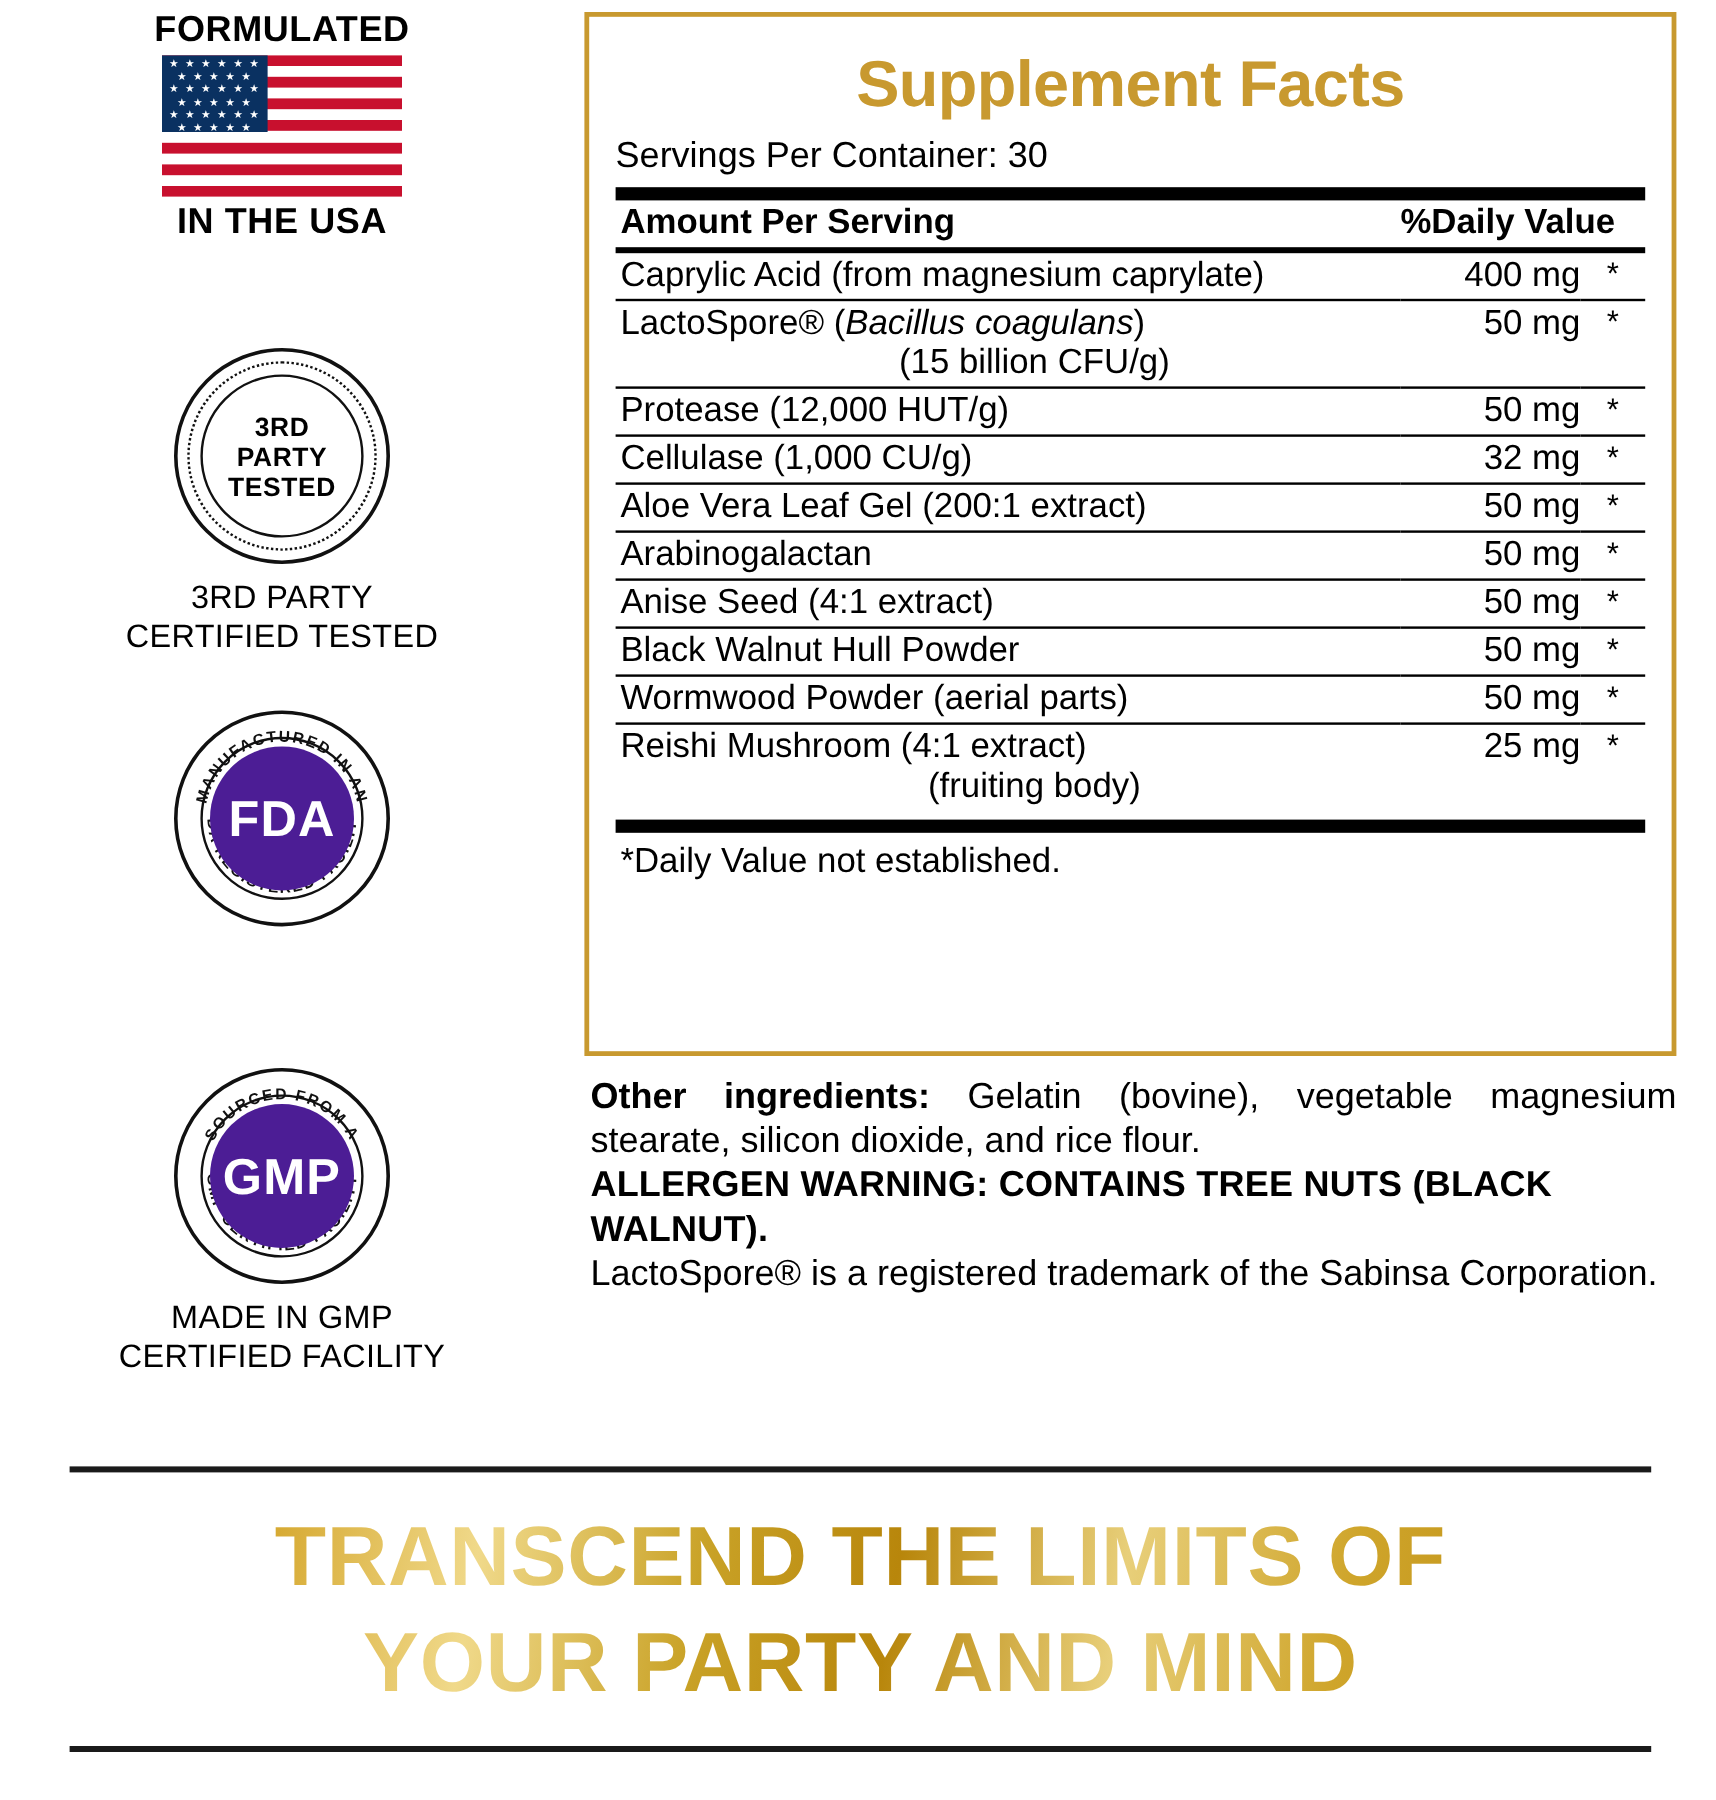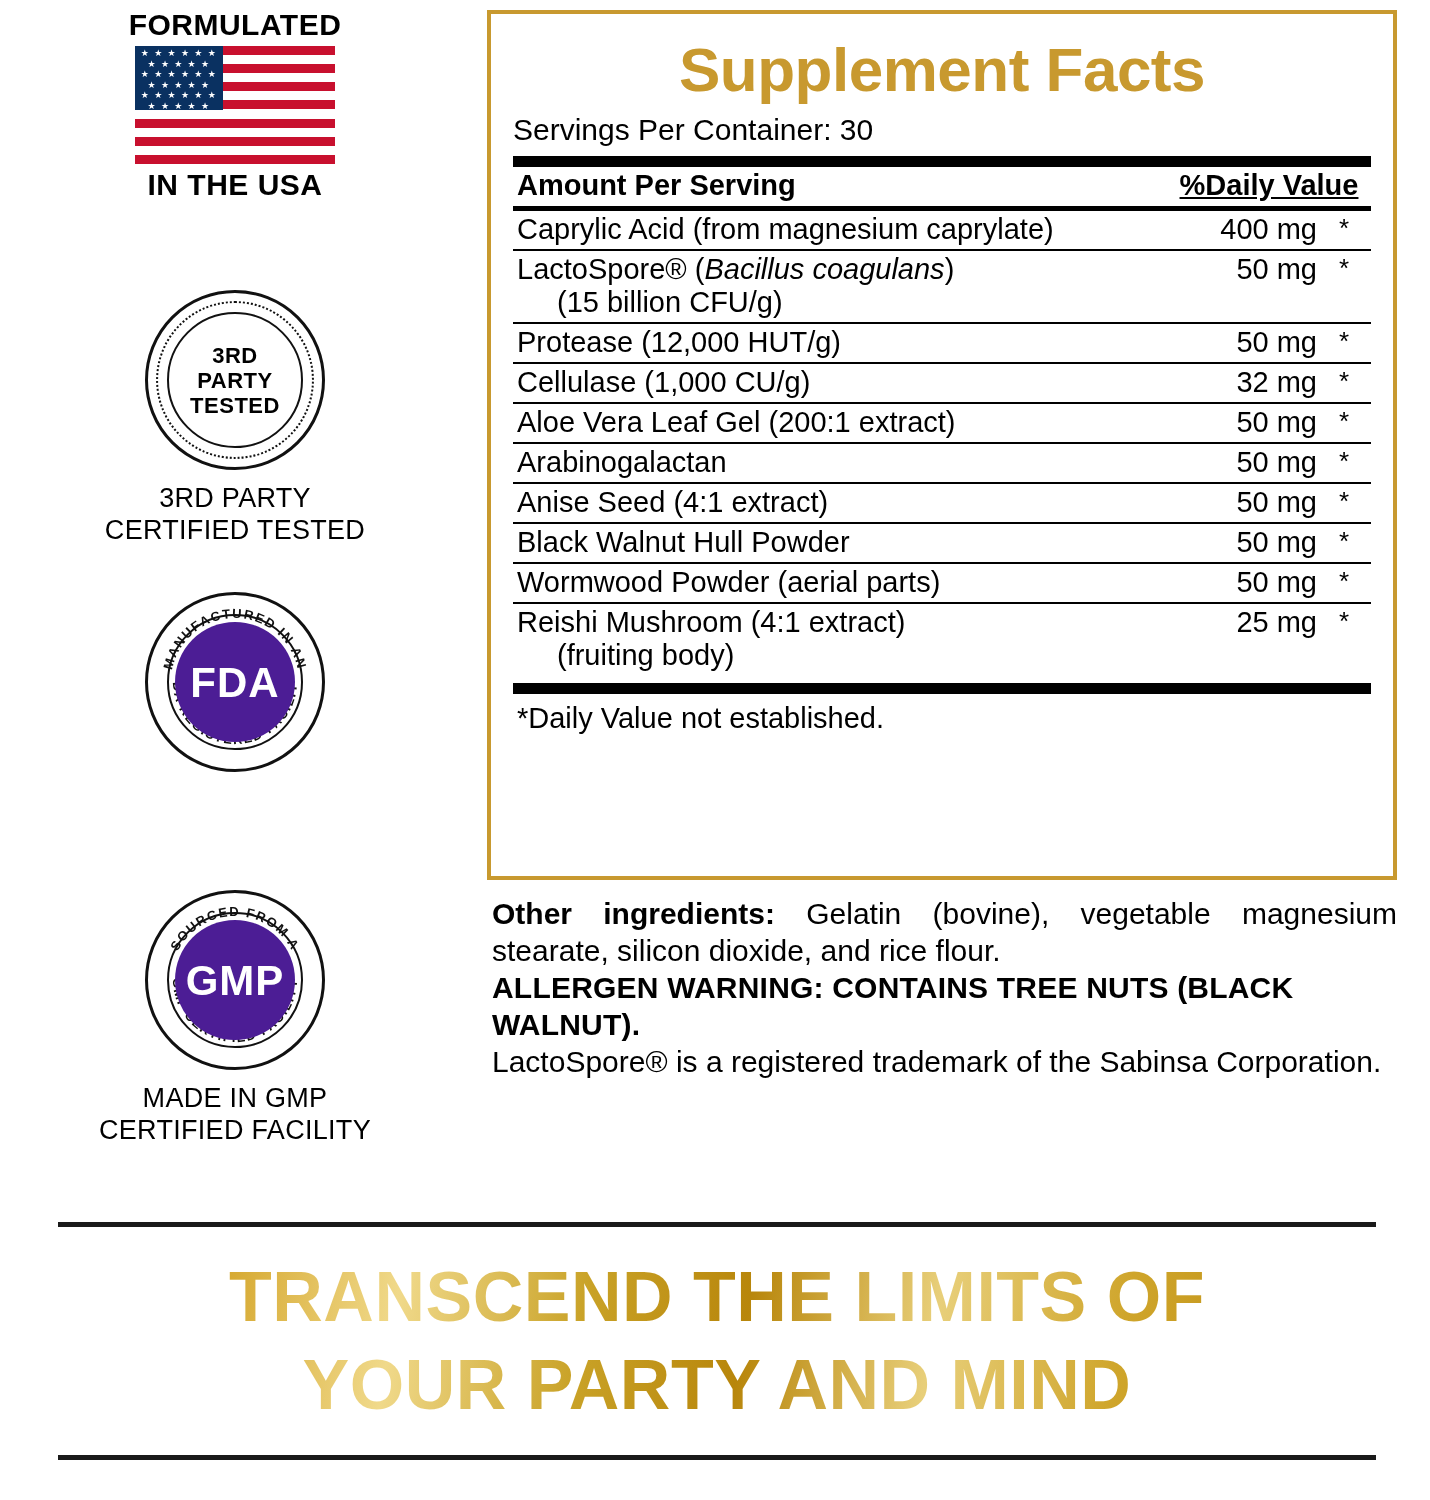--- a/index.html
+++ b/index.html
@@ -166,21 +166,21 @@
     width: 910px;
     height: 870px;
     border: 4px solid #c8992f;
     box-sizing: border-box;
     background: #fff;
   }
   .facts-inner {
     padding: 14px 22px 0 22px;
   }
   .facts-title {
-    font-size: 62px;
+    font-size: 54px;
     font-weight: bold;
     color: #c8992f;
     letter-spacing: -0.5px;
     line-height: 72px;
     text-align: center;
     margin: 6px 0 6px 0;
   }
   .serving-line {
     font-size: 30px;
     line-height: 36px;
@@ -209,22 +209,22 @@
   table.facts tr.no-rule td { border-bottom: none; }
   table.facts tr.head td {
     font-weight: bold;
     border-bottom: none;
     padding-bottom: 4px;
   }
   .col-name { text-align: left; padding-left: 4px !important; }
   .col-amt { text-align: right; white-space: nowrap; width: 150px; }
   .col-dv  { text-align: center; width: 54px; }
   .col-dv.star { font-size: 26px; vertical-align: top; }
-  .sub-line { padding-left: 40px; display: block; }
-  .head-dv { text-align: center; font-weight: bold; text-decoration: underline; }
+  .sub-line { padding-left: 40px; display: block; text-align: center; }
+  .head-dv { text-align: left; font-weight: bold; }
   .footnote {
     font-size: 29px;
     padding-top: 8px;
     padding-left: 4px;
   }
 
   
   .other-block {
     position: absolute;
     left: 492px;

